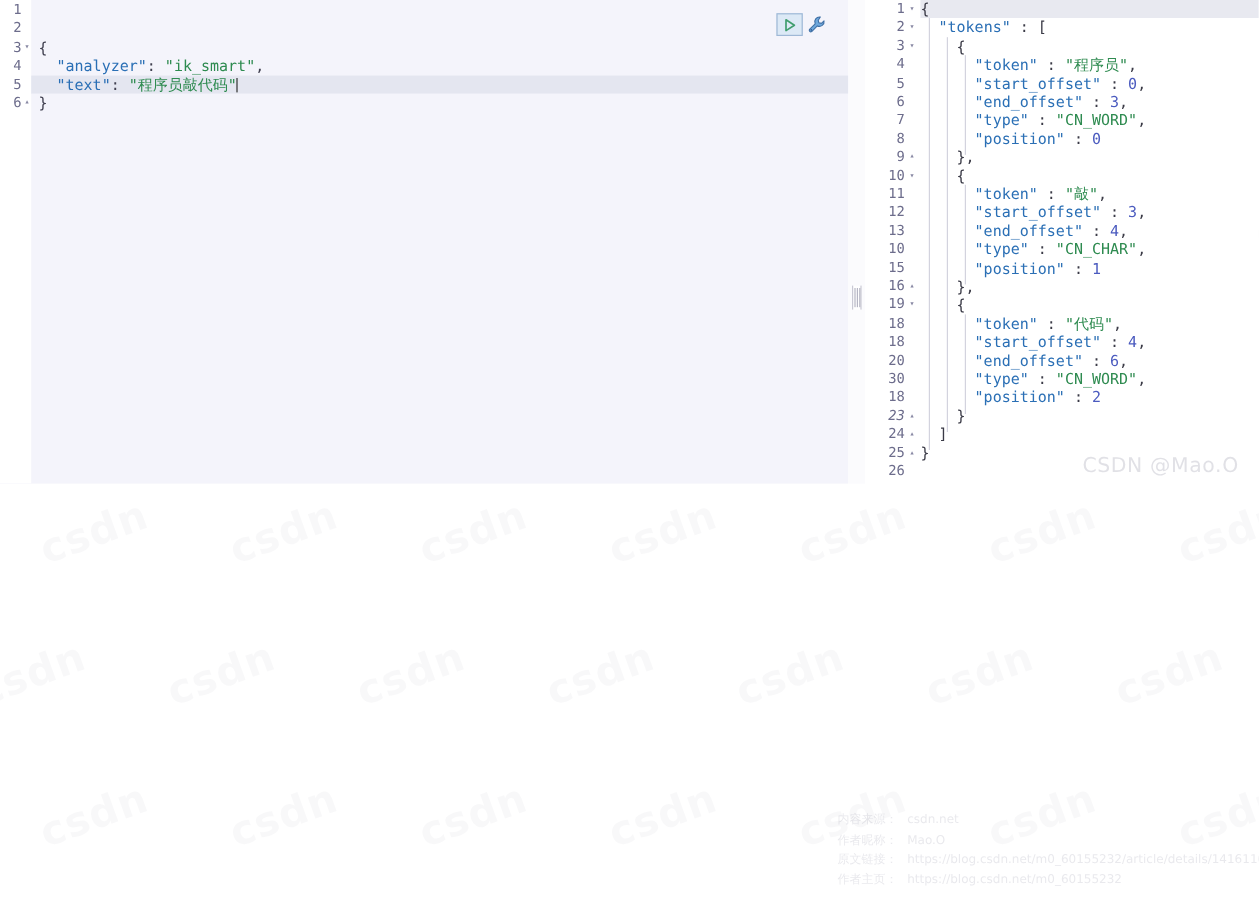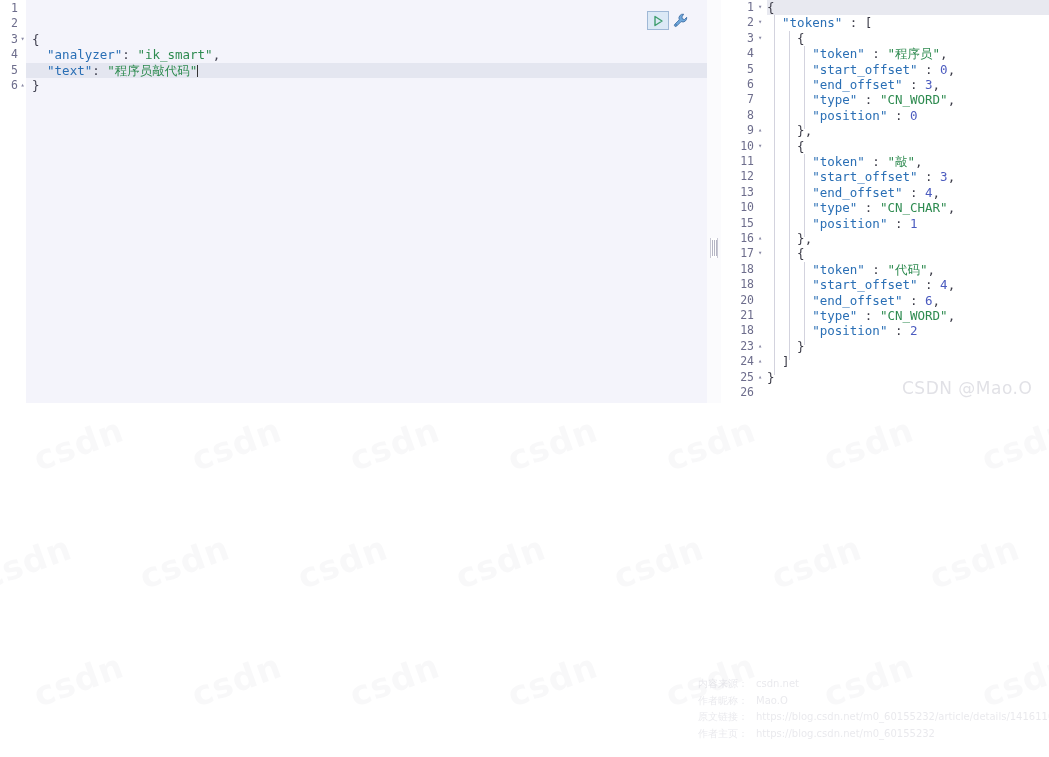--- a/index.html
+++ b/index.html
@@ -365,28 +365,28 @@
       <div class="res-fold" style="top: 123.2px;">▴</div>
       <div class="res-line-num" style="top: 138.6px;">10</div>
       <div class="res-fold" style="top: 138.6px;">▾</div>
       <div class="res-line-num" style="top: 154px;">11</div>
       <div class="res-line-num" style="top: 169.4px;">12</div>
       <div class="res-line-num" style="top: 184.8px;">13</div>
       <div class="res-line-num" style="top: 200.2px;">10</div>
       <div class="res-line-num" style="top: 215.6px;">15</div>
       <div class="res-line-num" style="top: 231px;">16</div>
       <div class="res-fold" style="top: 231px;">▴</div>
-      <div class="res-line-num" style="top: 246.4px;">17</div>
+      <div class="res-line-num" style="top: 246.4px;">19</div>
       <div class="res-fold" style="top: 246.4px;">▾</div>
       <div class="res-line-num" style="top: 261.8px;">18</div>
       <div class="res-line-num" style="top: 277.2px;">18</div>
       <div class="res-line-num" style="top: 292.6px;">20</div>
-      <div class="res-line-num" style="top: 308px;">21</div>
+      <div class="res-line-num" style="top: 308px;">30</div>
       <div class="res-line-num" style="top: 323.4px;">18</div>
-      <div class="res-line-num" style="top: 338.8px;">23</div>
+      <div class="res-line-num" style="top: 338.8px; font-style: italic;">23</div>
       <div class="res-fold" style="top: 338.8px;">▴</div>
       <div class="res-line-num" style="top: 354.2px;">24</div>
       <div class="res-fold" style="top: 354.2px;">▴</div>
       <div class="res-line-num" style="top: 369.6px;">25</div>
       <div class="res-fold" style="top: 369.6px;">▴</div>
       <div class="res-line-num" style="top: 385px;">26</div>
     </div>
   <div id="response-code">
       <div class="res-row hl-current" style="top: 0px;"><span class="res-punct">{</span></div>
       <div class="res-row" style="top: 15.4px;"><span class="res-punct">  </span><span class="res-key">"tokens"</span><span class="res-punct"> : [</span></div>

